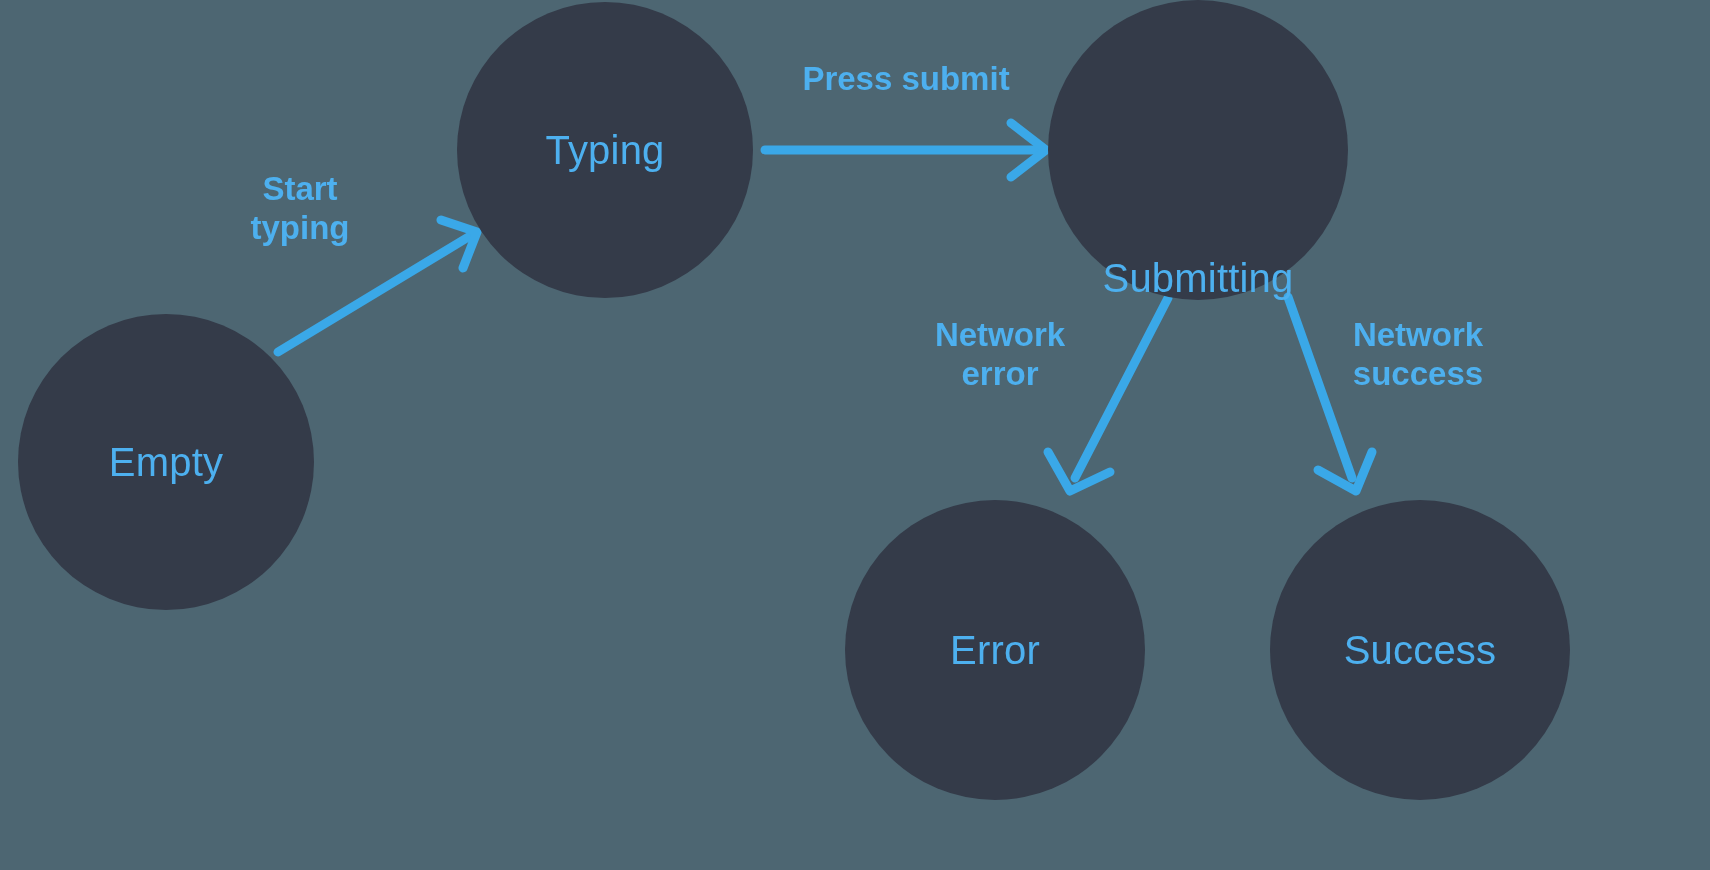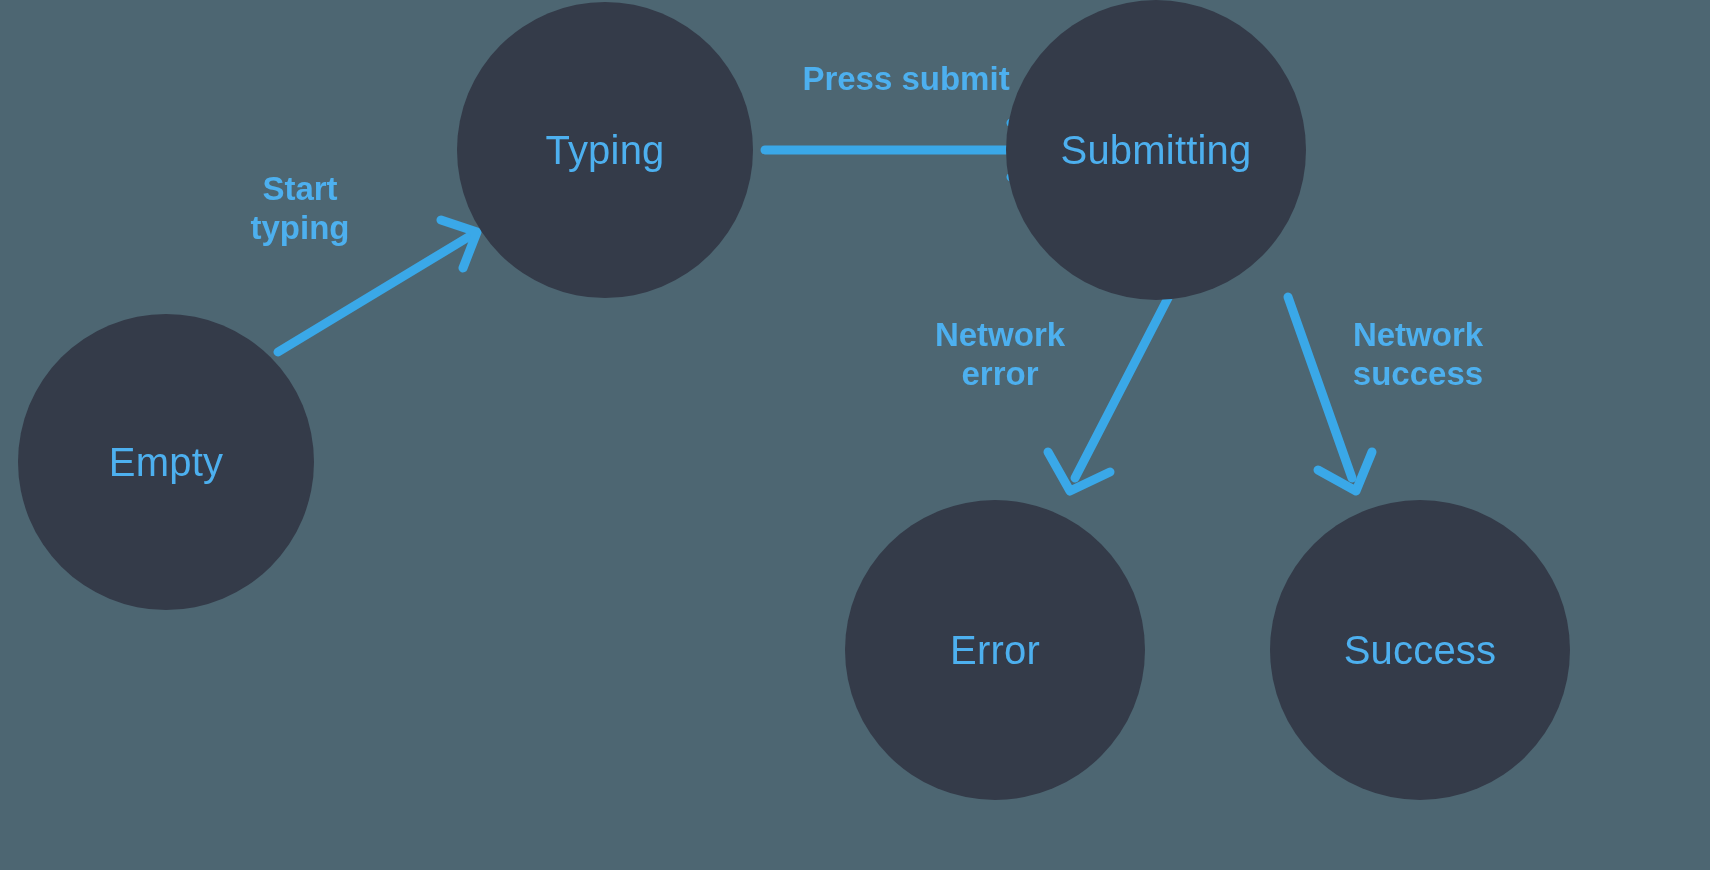--- a/index.html
+++ b/index.html
@@ -83,21 +83,21 @@
   </svg>
 
   <div class="node" style="left:18px; top:314px; width:296px; height:296px;">
     <span class="node-label">Empty</span>
   </div>
 
   <div class="node" style="left:457px; top:2px; width:296px; height:296px;">
     <span class="node-label">Typing</span>
   </div>
 
-  <div class="node" style="left:1006px; top:0px; width:300px; height:300px;">
+  <div class="node" style="left:1048px; top:0px; width:300px; height:300px;align-items:flex-end;">
     <span class="node-label">Submitting</span>
   </div>
 
   <div class="node" style="left:845px; top:500px; width:300px; height:300px;">
     <span class="node-label">Error</span>
   </div>
 
   <div class="node" style="left:1270px; top:500px; width:300px; height:300px;">
     <span class="node-label">Success</span>
   </div>

